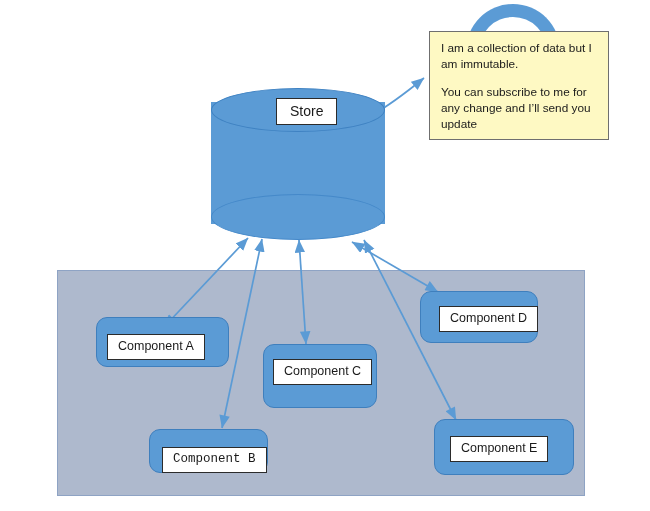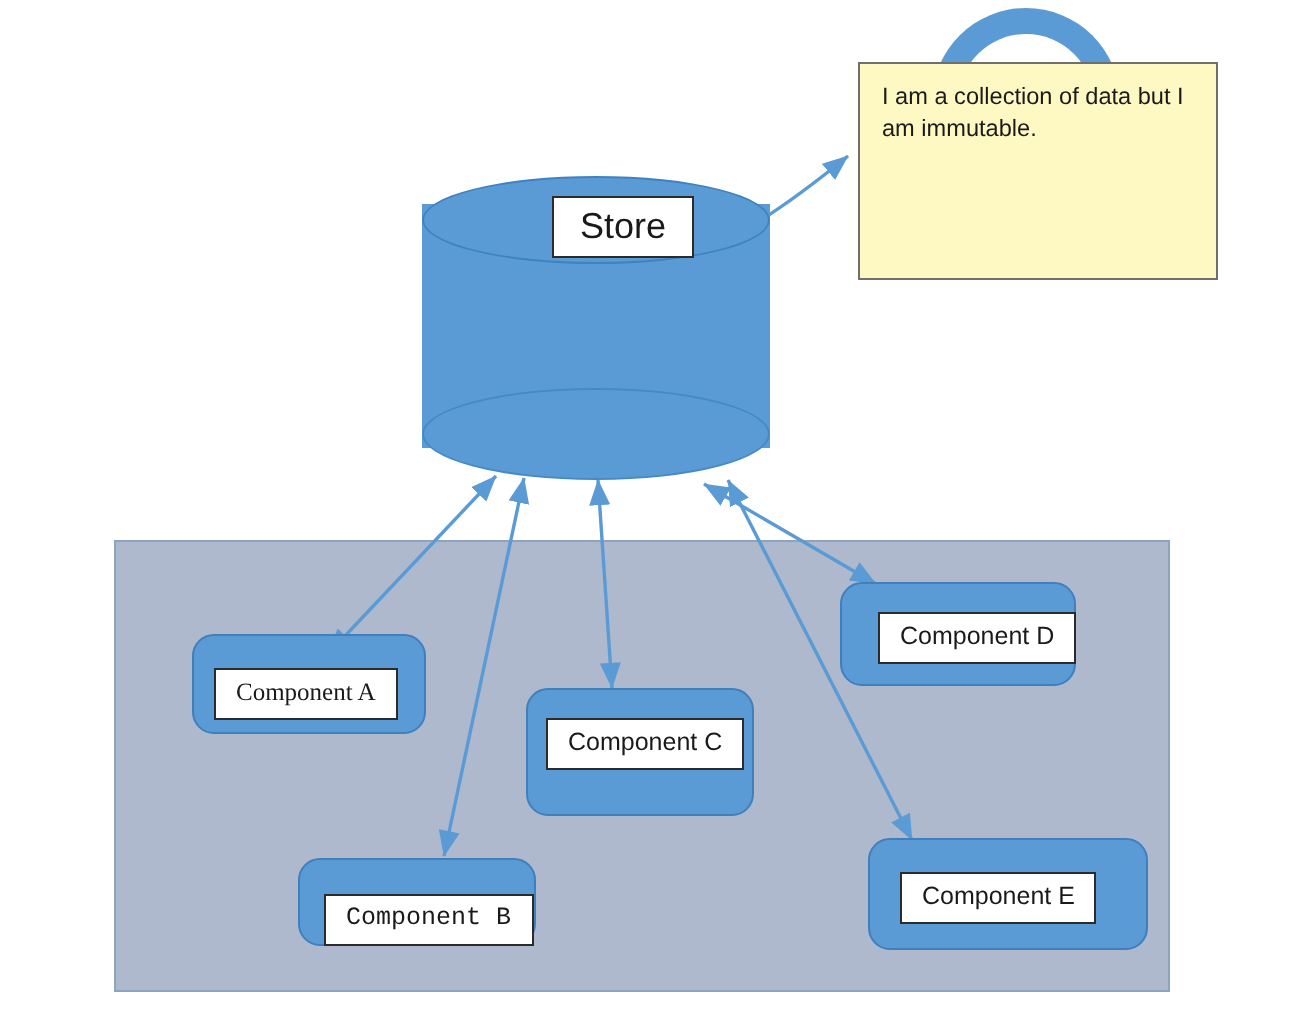--- a/index.html
+++ b/index.html
@@ -103,21 +103,21 @@
     border: 1px solid #3f82c2;
     box-sizing: border-box;
   }
   #store-label {
     position: absolute;
     left: 276px;
     top: 98px;
     background: #ffffff;
     border: 1.5px solid #2b2b2b;
     color: #1a1a1a;
-    font-size: 18px;
+    font-size: 14px;
     line-height: 1;
     padding: 5px 13px 6px 13px;
     white-space: nowrap;
     z-index: 6;
   }
 
   
   #callout-bubble-arc {
     position: absolute;
     left: 466px;
@@ -184,21 +184,21 @@
     </g>
   </svg>
 
   <div id="store-cylinder">
     <div class="cyl-body"></div>
     <div class="cyl-bottom"></div>
     <div class="cyl-top"></div>
   </div>
   <div id="store-label">Store</div>
 
-  <div class="component-node" style="left:96px;  top:317px; width:117px; height:50px;font-family:Liberation Serif, serif;">
+  <div class="component-node" style="left:96px;  top:317px; width:133px; height:50px;">
     <div class="node-label" style="left:10px; top:16px;">Component A</div>
   </div>
 
   <div class="component-node" style="left:149px; top:429px; width:119px; height:44px;font-family:Liberation Mono, monospace;">
     <div class="node-label" style="left:12px; top:17px;">Component B</div>
   </div>
 
   <div class="component-node" style="left:263px; top:344px; width:114px; height:64px;">
     <div class="node-label" style="left:9px; top:14px;">Component C</div>
   </div>
@@ -207,15 +207,16 @@
     <div class="node-label" style="left:18px; top:14px;">Component D</div>
   </div>
 
   <div class="component-node" style="left:434px; top:419px; width:140px; height:56px;">
     <div class="node-label" style="left:15px; top:16px;">Component E</div>
   </div>
 
   <div id="callout-bubble-arc"></div>
   <div id="callout-box">
     <p>I am a collection of data but I am immutable.</p>
+    <p>You can subscribe to me for any change and I’ll send you update</p>
   </div>
 
 </div>
 
 </body></html>

